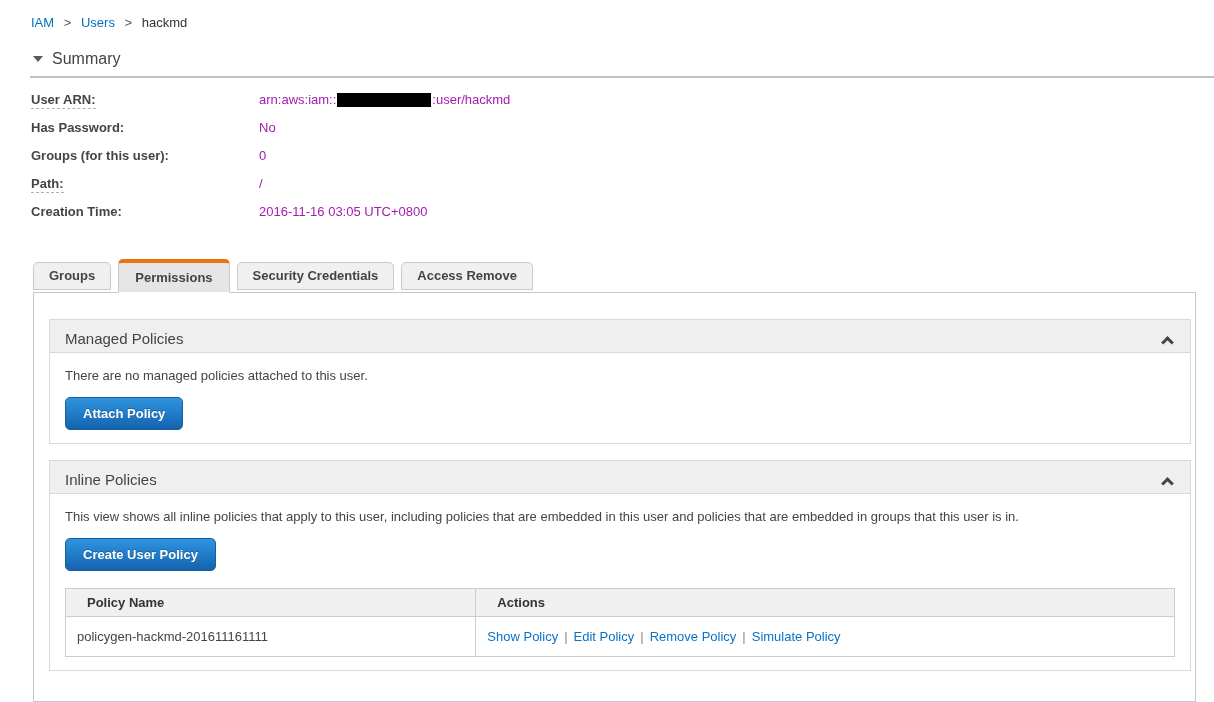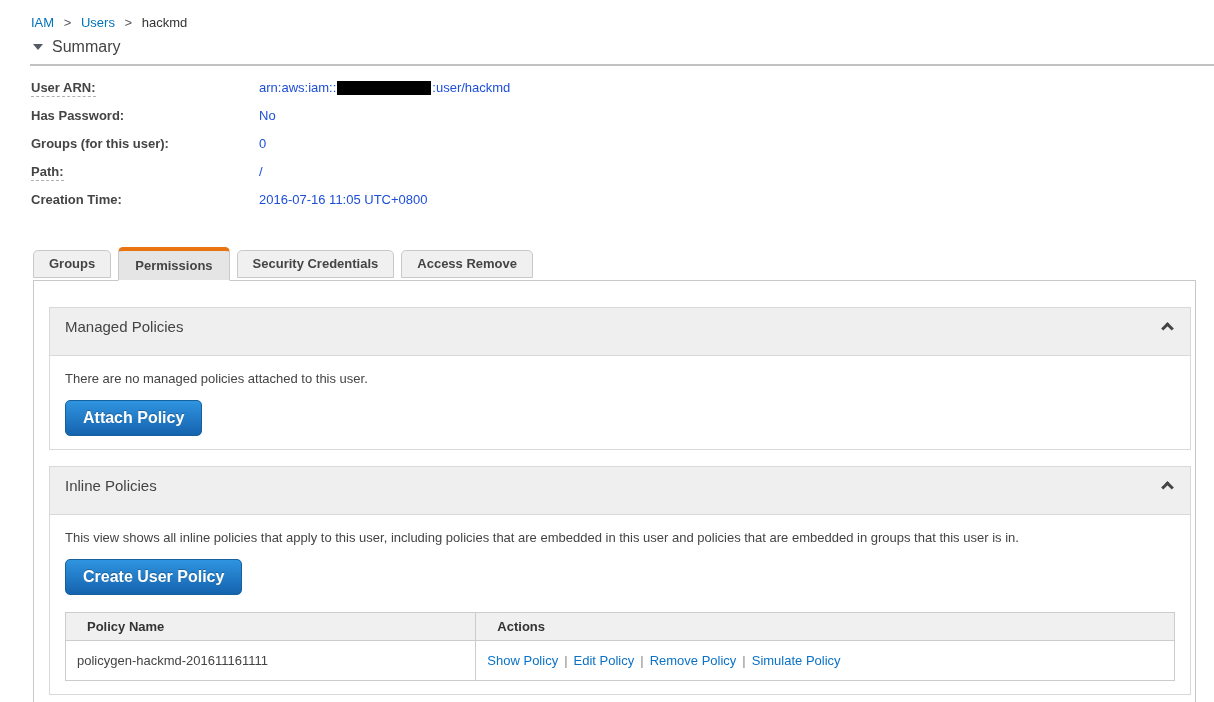--- a/index.html
+++ b/index.html
@@ -11,35 +11,35 @@
     overflow: hidden;
   }
 
   
   .breadcrumb { padding: 15px 0 0 31px; font-size: 13px; }
   .breadcrumb a { color: #0073bb; text-decoration: none; cursor: pointer; }
   .breadcrumb .sep { color: #545b64; margin: 0 6px; }
   .breadcrumb .current { font-weight: normal; color: #333; }
 
   
-  .summary-header { margin: 8px 0 0 33px; display: flex; align-items: center; cursor: pointer; }
+  .summary-header { margin: 20px 0 0 33px; display: flex; align-items: center; cursor: pointer; }
   .tri-down {
     width: 0; height: 0; display: inline-block;
     border-left: 5px solid transparent; border-right: 5px solid transparent;
     border-top: 6px solid #545b64; margin-right: 9px;
   }
   .summary-title { font-size: 16px; color: #444; }
   .divider { border-bottom: 2px solid #c2c2c2; margin: 8px 0 0 30px; }
 
   
   .fields { margin: 14px 0 0 31px; }
   .field-row { display: flex; margin-bottom: 12px; line-height: 16px; }
   .field-label { width: 228px; font-weight: bold; color: #444; }
   .field-label .tooltip-term { border-bottom: 1px dashed #b0b0b0; padding-bottom: 1px; }
-  .field-value { color: #1d4ed8; }
+  .field-value { color: #a21caf; }
   .redaction {
     display: inline-block; width: 94px; height: 14px;
     background: #000; vertical-align: text-bottom; margin: 0 1px;
   }
 
   
   .tabs { display: flex; align-items: center; padding-left: 33px; margin-top: 39px; position: relative; z-index: 2; }
   .tab {
     background: #f0f0f0; border: 1px solid #c9c9c9; border-radius: 5px 5px 0 0;
     padding: 5px 15px 6px; margin-right: 7px; margin-bottom: -1px;
@@ -53,37 +53,37 @@
   
   .panel {
     margin: 0 18px 0 33px; border: 1px solid #c8c8c8; background: #fff;
     padding: 26px 4px 14px 15px; min-height: 397px; position: relative; z-index: 1;
   }
 
   
   .section { border: 1px solid #d9d9d9; margin-bottom: 16px; background: #fff; }
   .section-header {
     background: #efefef; border-bottom: 1px solid #d9d9d9;
-    padding: 10px 18px 20px 15px; display: flex; align-items: center; justify-content: space-between;
+    padding: 10px 18px 5px 15px; display: flex; align-items: flex-end; justify-content: space-between;
     cursor: pointer;
   }
   .section-title { font-size: 15px; color: #444; }
   .chevron-up {
     width: 9px; height: 9px; border-top: 3px solid #444; border-right: 3px solid #444;
     transform: rotate(-45deg); margin-top: 4px;
   }
   .section-body { padding: 13px 15px 13px 15px; }
   .section-body p { margin: 2px 0 0; color: #444; line-height: 16px; }
 
   
   .btn-primary {
     display: inline-block; margin-top: 13px;
     background: linear-gradient(#2f94e0, #1563ae);
     border: 1px solid #15609d; border-radius: 5px;
-    color: #fff; font-weight: bold; font-size: 16px;
+    color: #fff; font-weight: bold; font-size: 13px;
     padding: 8px 17px; cursor: pointer;
     font-family: "Liberation Sans", sans-serif;
     text-shadow: 0 -1px 0 rgba(0,0,0,0.25);
   }
 
   
   .policy-table { width: 100%; border-collapse: collapse; margin-top: 17px; background: #fff; }
   .policy-table th, .policy-table td { border: 1px solid #ccc; text-align: left; }
   .policy-table th {
     background: #f0f0f0; font-weight: bold; color: #333;
@@ -125,21 +125,21 @@
   <div class="field-row">
     <div class="field-label">Groups (for this user):</div>
     <div class="field-value">0</div>
   </div>
   <div class="field-row">
     <div class="field-label"><span class="tooltip-term">Path:</span></div>
     <div class="field-value">/</div>
   </div>
   <div class="field-row">
     <div class="field-label">Creation Time:</div>
-    <div class="field-value">2016-07-16 11:05 UTC+0800</div>
+    <div class="field-value">2016-11-16 03:05 UTC+0800</div>
   </div>
 </div>
 
 <div class="tabs">
   <div class="tab">Groups</div>
   <div class="tab active">Permissions</div>
   <div class="tab">Security Credentials</div>
   <div class="tab">Access Remove</div>
 </div>
 

